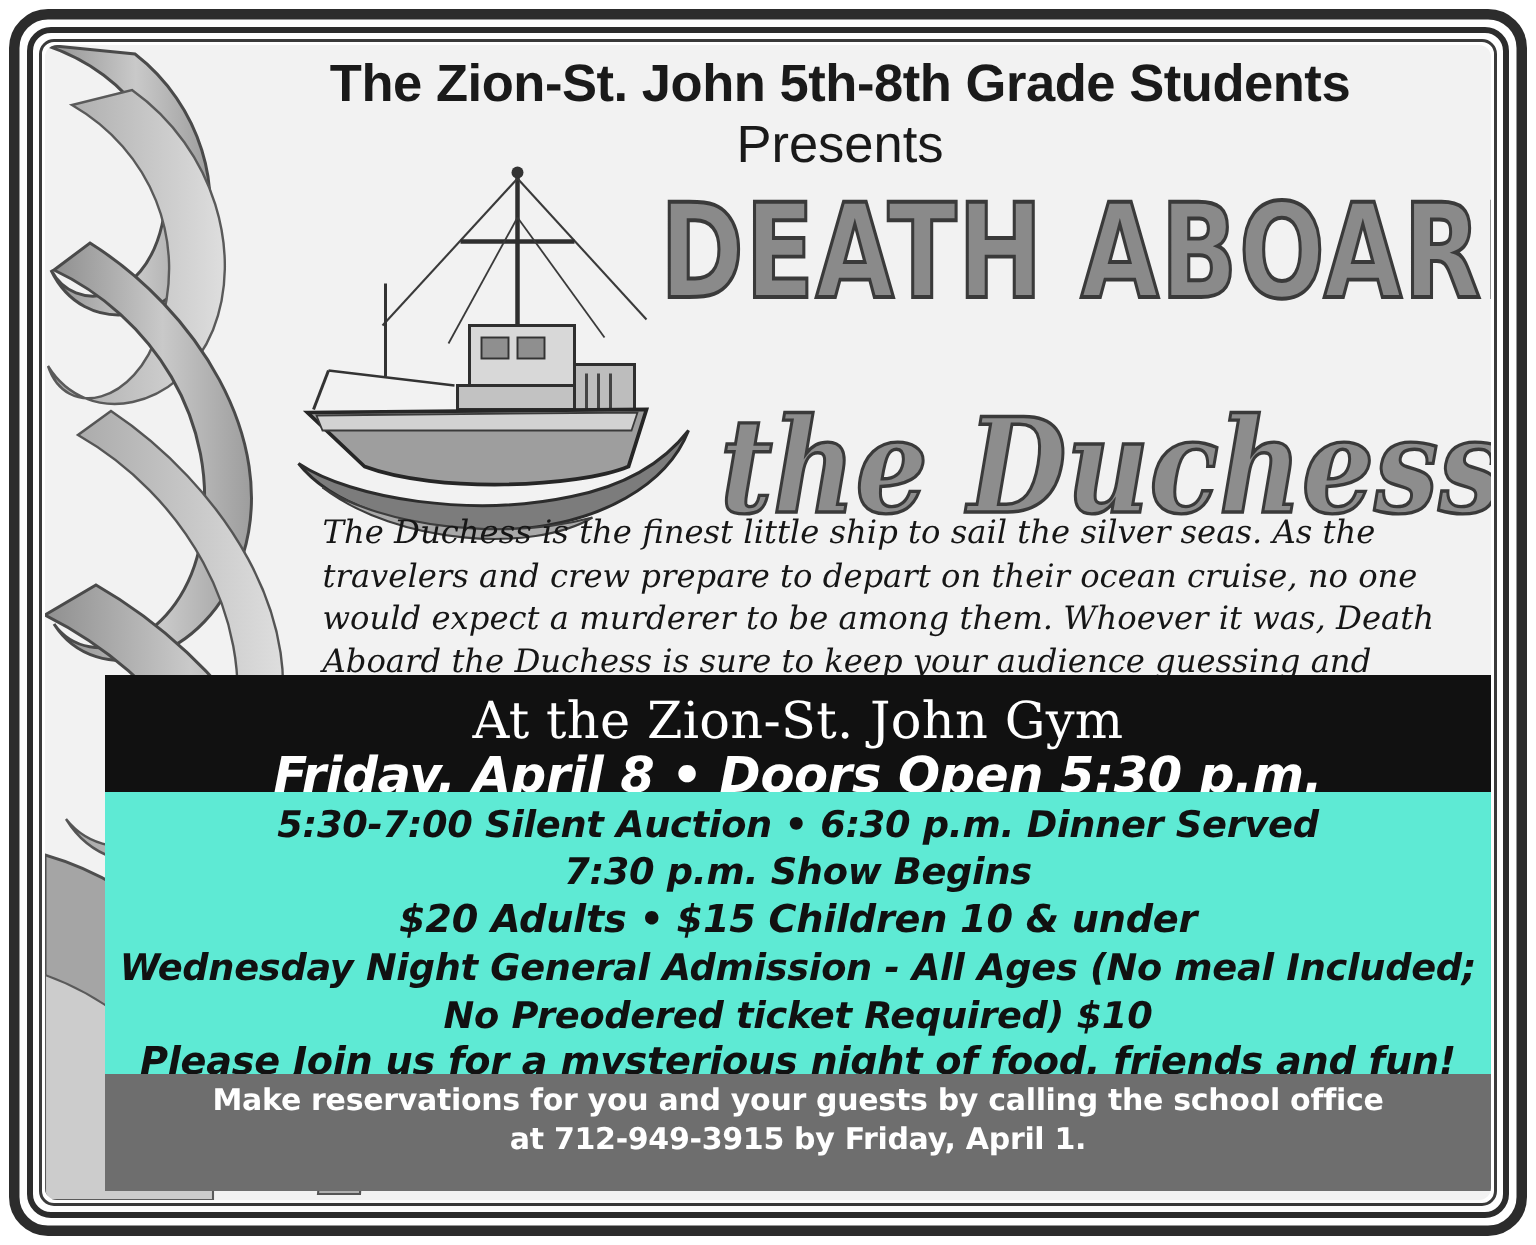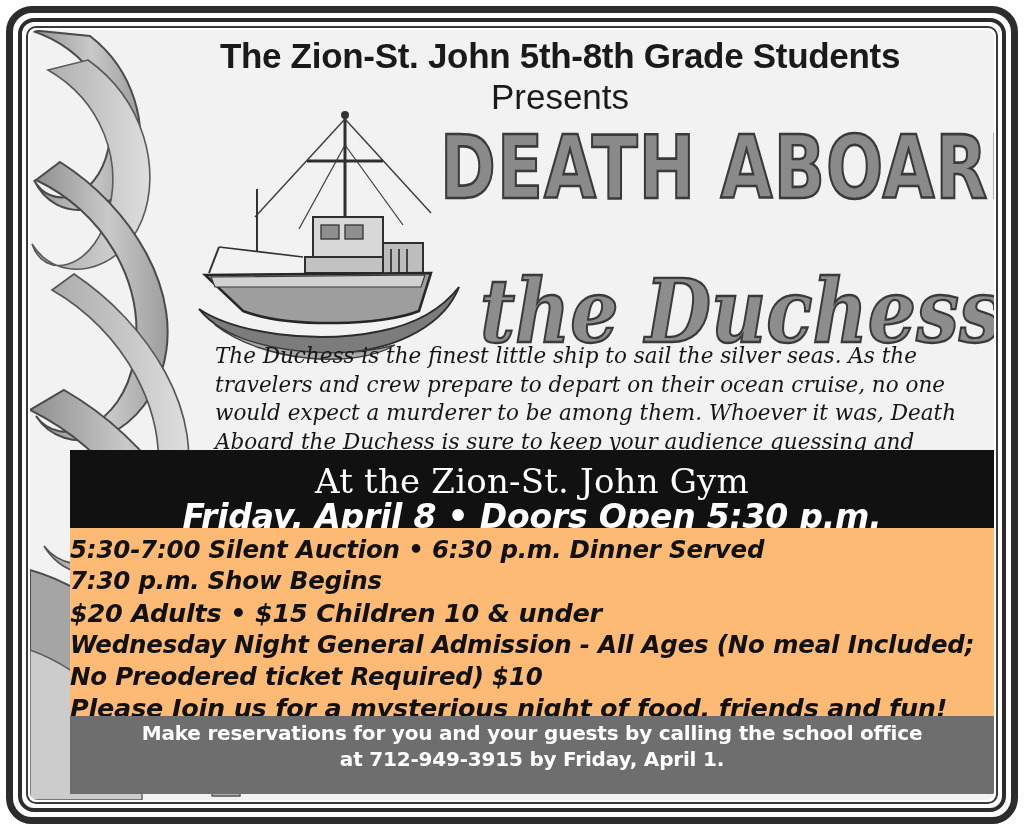--- a/index.html
+++ b/index.html
@@ -172,23 +172,23 @@
     letter-spacing: -0.2px;
   }
 
   
   .details-band {
     position: absolute;
     left: 40px;
     top: 498px;
     right: 0;
     height: 188px;
-    background: #fdba74;
+    background: #5eead4;
     color: #111111;
-    text-align: left;
+    text-align: center;
     padding-top: 6px;
     box-sizing: border-box;
   }
   .details-band .dline {
     font-family: "DejaVu Sans", sans-serif;
     font-weight: bold;
     font-style: italic;
     font-size: 24.5px;
     line-height: 1.28;
     letter-spacing: -0.2px;

